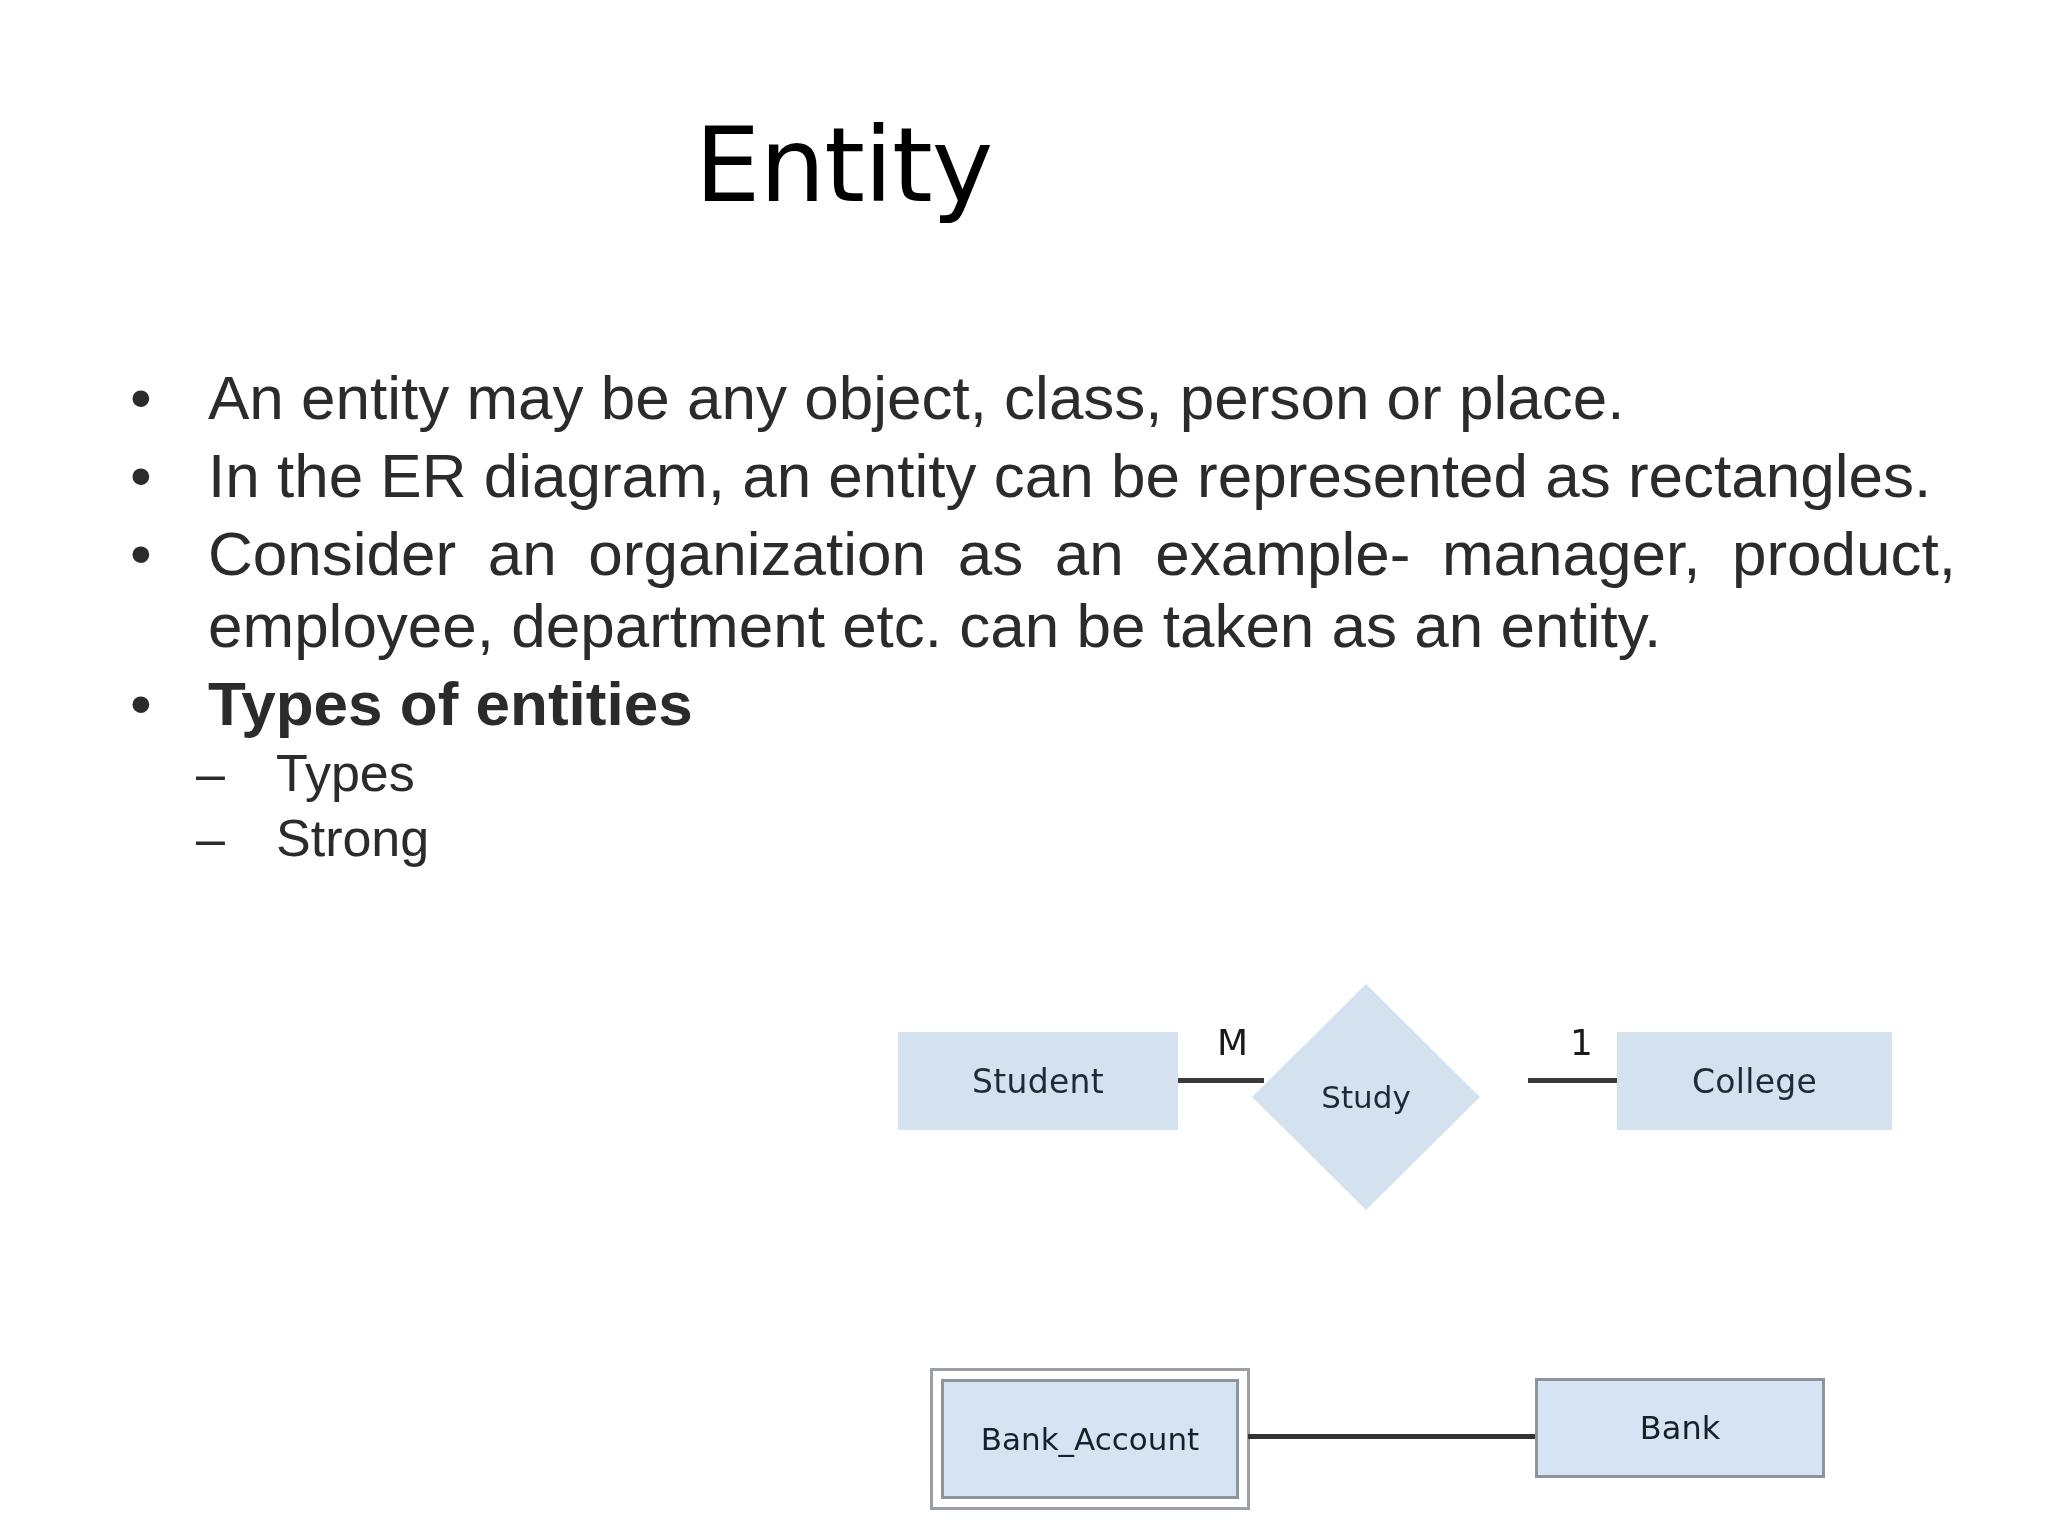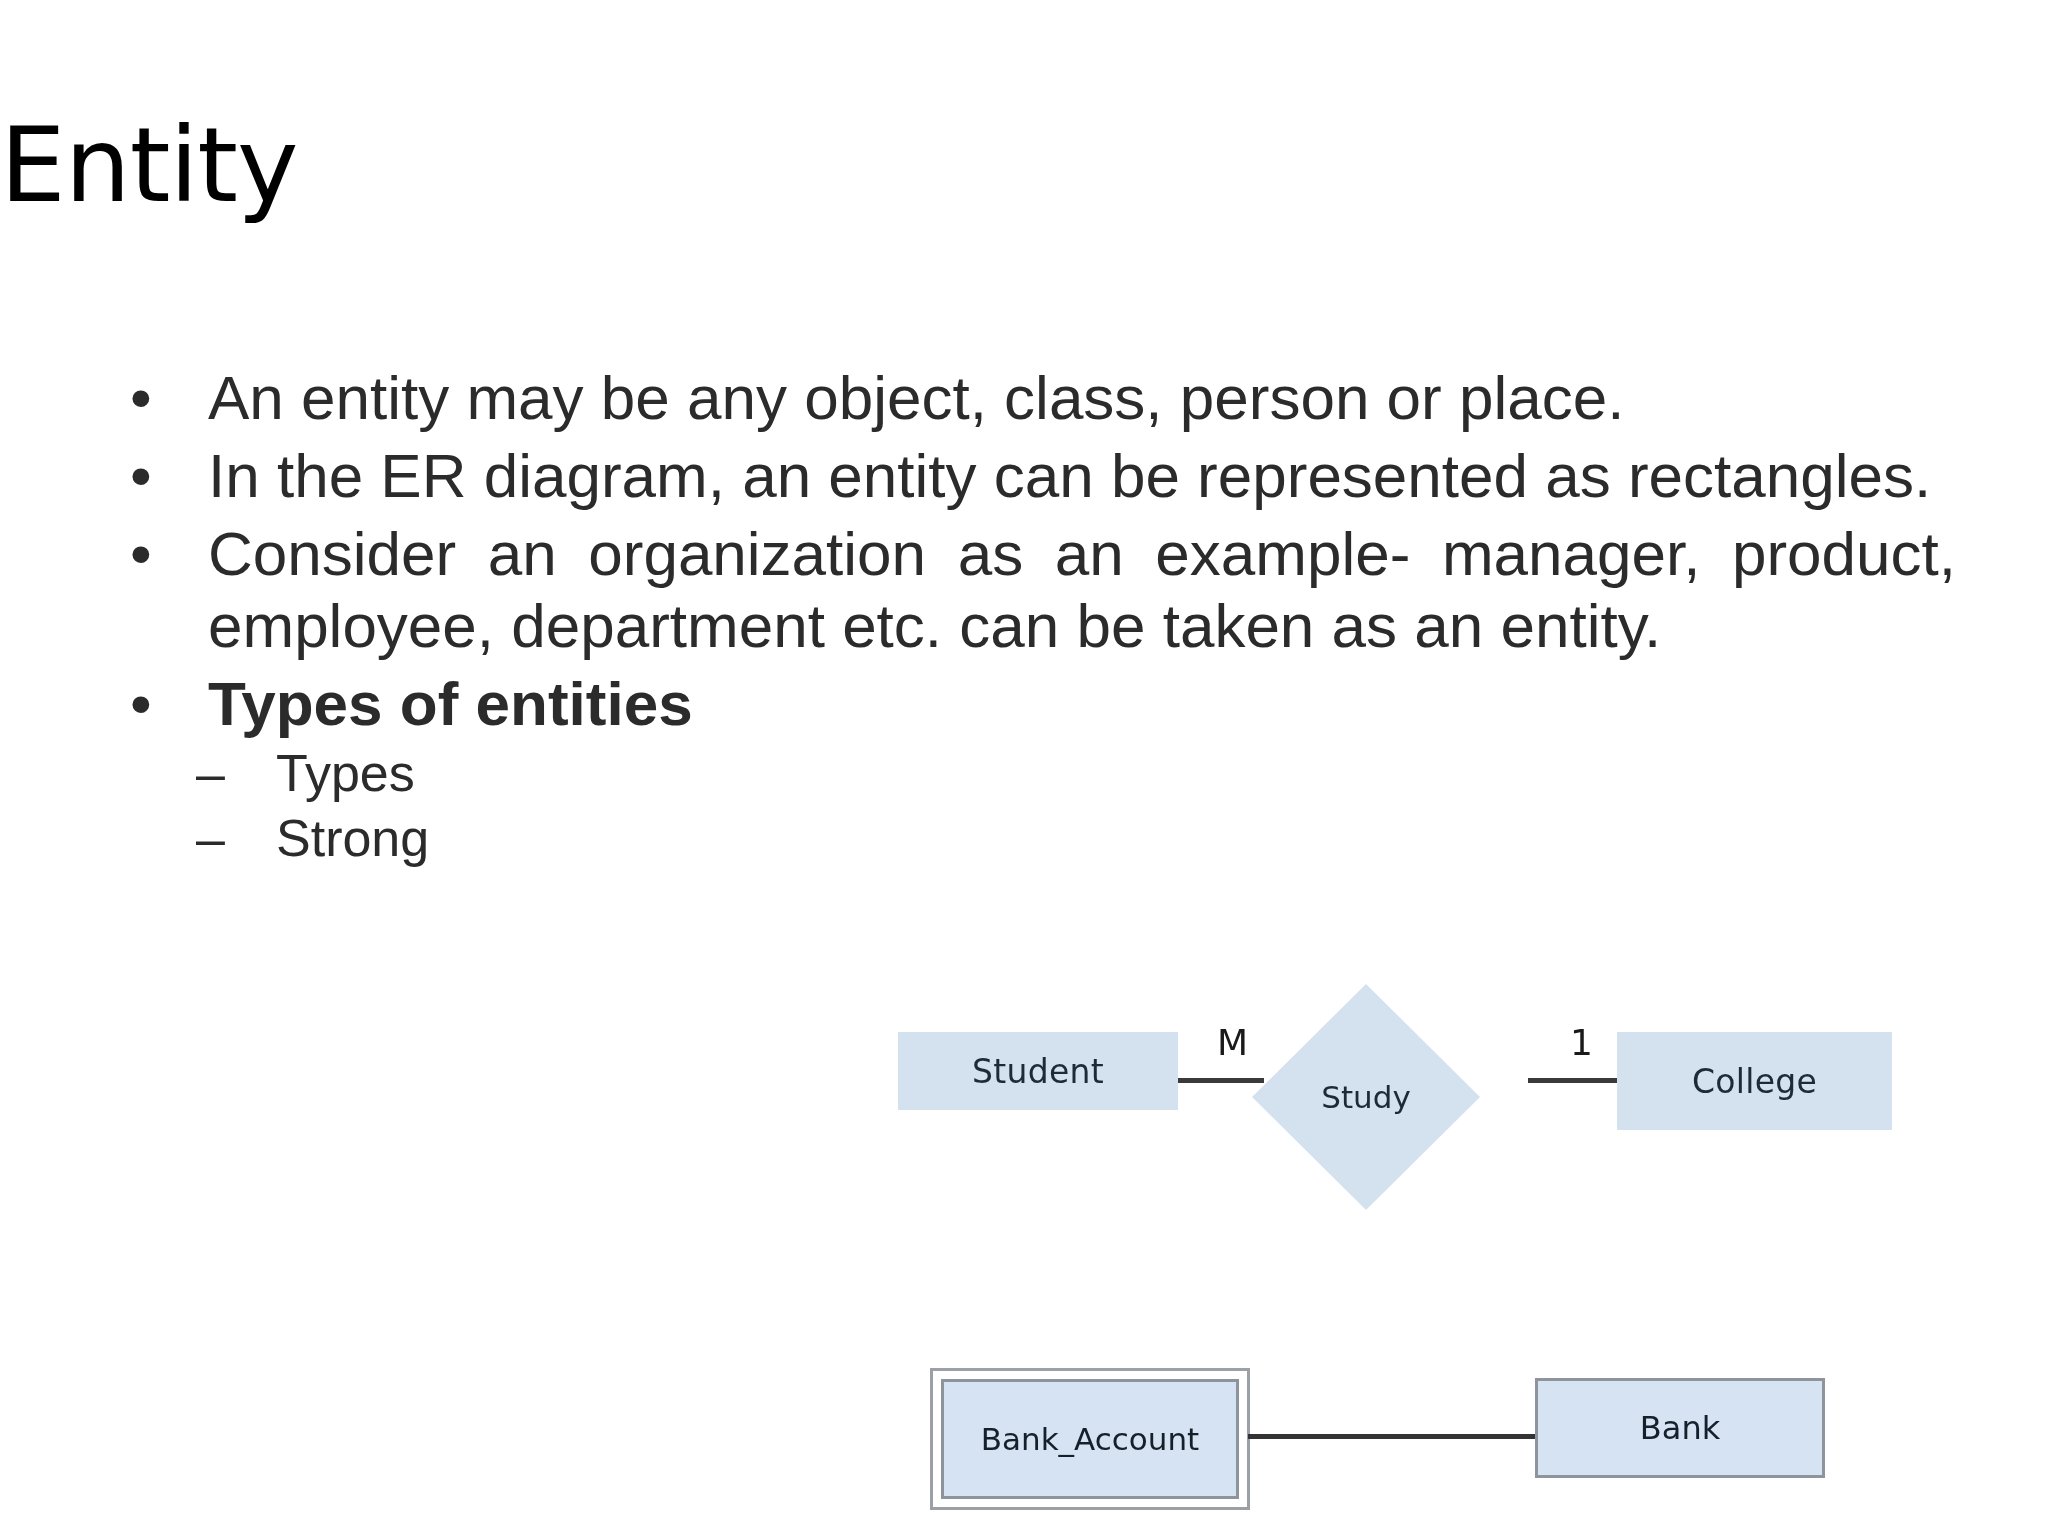--- a/index.html
+++ b/index.html
@@ -22,20 +22,21 @@
     inset: 0;
     background: #ffffff;
   }
 
   
   #slide-title {
     position: absolute;
     top: 108px;
     left: 0;
     width: 1687px;
+    text-align: center;
     font-family: "DejaVu Sans", sans-serif;
     font-weight: 400;
     font-size: 104px;
     line-height: 1.1;
     letter-spacing: -1px;
     color: #000000;
     white-space: nowrap;
   }
 
   
@@ -118,21 +119,21 @@
     justify-content: center;
     font-family: "DejaVu Sans", sans-serif;
     font-size: 33px;
     color: #1d2b36;
     letter-spacing: 0.3px;
   }
   #er-student {
     left: 18px;
     top: 72px;
     width: 280px;
-    height: 78px;
+    height: 98px;
   }
   #er-college {
     left: 737px;
     top: 72px;
     width: 275px;
     height: 98px;
     text-align: right;
   }
   #er-diamond-wrap {
     position: absolute;

